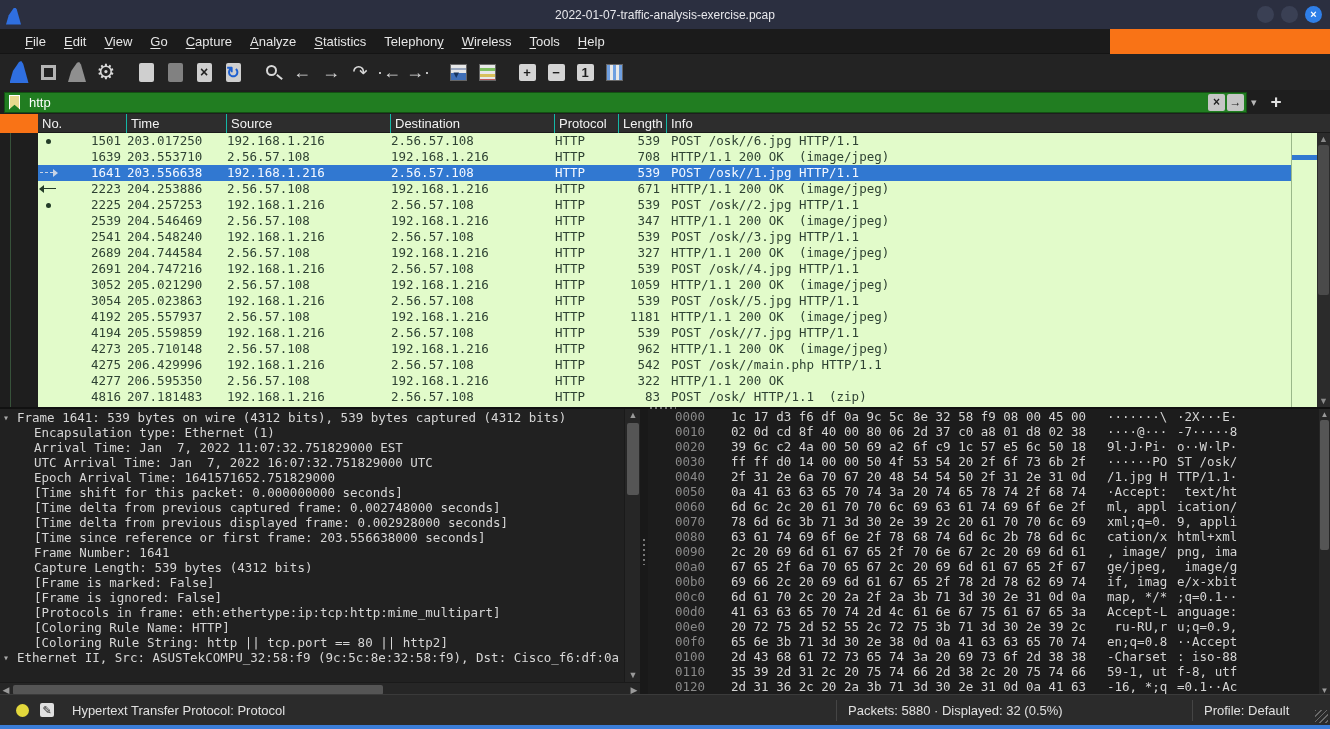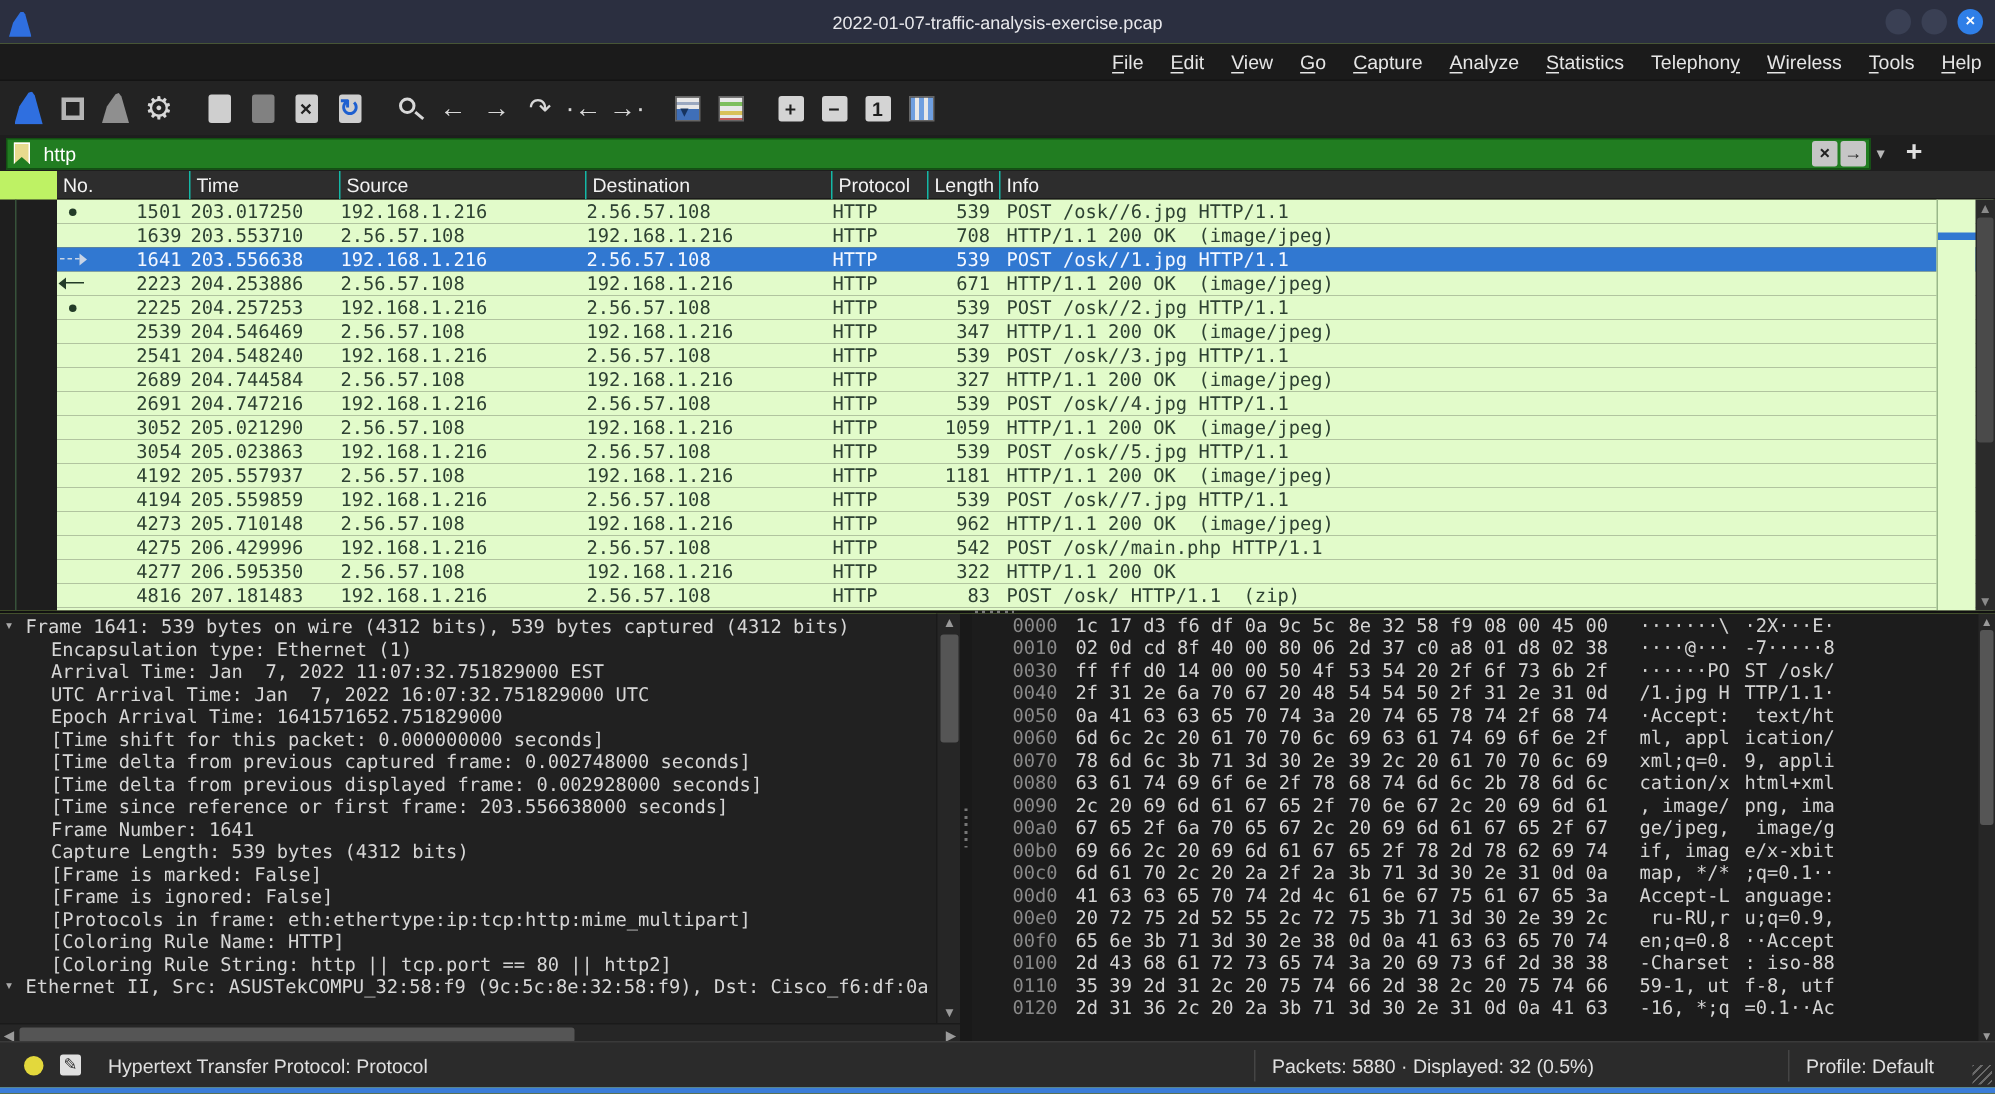--- a/index.html
+++ b/index.html
@@ -1,33 +1,33 @@
 <!DOCTYPE html>
 <html><head>
 <meta charset="utf-8">
 <style>
   * { margin:0; padding:0; box-sizing:border-box; }
   html,body { background:#444; }
-  .window{ position:relative; width:1330px; height:729px; background:#bef264; overflow:hidden;
+  .window{ position:relative; width:1330px; height:729px; background:#f97316; overflow:hidden;
     font-family:"Liberation Sans", sans-serif; outline:1px solid #10121a; }
 
   
   .titlebar{ position:absolute; top:0; left:0; width:1330px; height:29px; background:#2b2f40;
     display:flex; align-items:center; }
   .win-icon{ margin-left:6px; width:20px; height:20px; display:flex; align-items:flex-end; }
   .fin{ display:inline-block; background:#2f6fe0; clip-path:polygon(0% 100%,18% 45%,50% 4%,62% 0%,72% 12%,100% 100%); }
   .fin.small{ width:15px; height:17px; }
   .title{ position:absolute; left:0; right:0; text-align:center; color:#e8e8ec; font-size:12px; }
   .winbtns{ position:absolute; right:8px; top:6px; display:flex; gap:7px; }
   .wbtn{ width:17px; height:17px; border-radius:50%; background:#3a4054; }
   .wbtn.close{ background:#2f7fe8; color:#fff; font-size:11px; line-height:17px; text-align:center; font-weight:bold; }
 
   
-  .menubar{ position:absolute; top:29px; left:0; width:1330px; height:25px; background:#1b1b1b;
-    display:flex; align-items:center; padding-left:4px; border-bottom:1px solid #141414;justify-content:flex-end; }
+  .menubar{ position:absolute; top:29px; left:0; width:1110px; height:25px; background:#1b1b1b;
+    display:flex; align-items:center; padding-left:16px; border-bottom:1px solid #141414; }
   .mitem{ color:#e6e6e6; font-size:13px; padding:3px 9px; }
   .mitem u{ text-decoration:underline; text-underline-offset:2px; }
 
   
   .toolbar{ position:absolute; top:54px; left:0; width:1330px; height:36px; background:#232323;
     display:flex; align-items:center; padding-left:6px; }
   .tbtn{ width:26px; height:26px; margin-right:3px; display:flex; align-items:center; justify-content:center;
     color:#d8d8d8; font-size:17px; }
   .gap{ margin-right:14px; }
   .ic-fin-blue{ width:19px; height:22px; background:#2f6fe0; clip-path:polygon(0% 100%,18% 45%,50% 4%,62% 0%,72% 12%,100% 100%); }
@@ -118,21 +118,21 @@
   .vsplit .dots{ position:absolute; left:3px; top:130px; width:2px; height:26px;
     background:repeating-linear-gradient(#777 0 2px, transparent 2px 5px); }
   .topdots{ position:absolute; left:650px; top:-2px; width:26px; height:2px;
     background:repeating-linear-gradient(90deg,#777 0 2px, transparent 2px 5px); }
 
   .hexpane{ position:absolute; left:648px; top:0; width:682px; height:287px; background:#1c1c1c; overflow:hidden; }
   .hrow{ height:15px; line-height:15px; display:flex; white-space:pre; font-size:12.5px;
     font-family:"DejaVu Sans Mono", monospace; }
   .hrow .off{ width:42px; margin-left:27px; color:#8a8a8a; }
   .hrow .hx{ color:#d4d4d4; }
-  .hrow .h1{ width:172px; }
+  .hrow .h1{ margin-left:14px; width:172px; }
   .hrow .h2{ margin-left:10px; width:172px; }
   .hrow .a1{ margin-left:22px; width:62px; color:#d4d4d4; }
   .hrow .a2{ margin-left:8px; color:#d4d4d4; }
   .hvscroll{ position:absolute; right:0; top:0; width:11px; height:287px; background:#262626; }
   .hvscroll .up,.hvscroll .dn{ position:absolute; left:0; width:11px; color:#9a9a9a; font-size:8px; text-align:center; }
   .hvscroll .up{top:1px;} .hvscroll .dn{bottom:1px;}
   .hvscroll .thumb{ position:absolute; left:1px; top:11px; width:9px; height:130px; background:#555; border-radius:2px; }
 
   
   .statusbar{ position:absolute; top:694px; left:0; width:1330px; height:31px; background:#2b2b2b;
@@ -499,20 +499,21 @@
       </div>
     </div>
     <div class="vsplit">
         <div class="dots"></div>
       </div>
     <div class="topdots"></div>
     <div class="hexpane">
       <div id="hexrows">
           <div class="hrow"><span class="off">0000</span><span class="hx h1">1c 17 d3 f6 df 0a 9c 5c</span><span class="hx h2">8e 32 58 f9 08 00 45 00</span><span class="a1">·······\</span><span class="a2">·2X···E·</span></div>
           <div class="hrow"><span class="off">0010</span><span class="hx h1">02 0d cd 8f 40 00 80 06</span><span class="hx h2">2d 37 c0 a8 01 d8 02 38</span><span class="a1">····@···</span><span class="a2">-7·····8</span></div>
+          <div class="hrow"><span class="off">0020</span><span class="hx h1">39 6c c2 4a 00 50 69 a2</span><span class="hx h2">6f c9 1c 57 e5 6c 50 18</span><span class="a1">9l·J·Pi·</span><span class="a2">o··W·lP·</span></div>
           <div class="hrow"><span class="off">0030</span><span class="hx h1">ff ff d0 14 00 00 50 4f</span><span class="hx h2">53 54 20 2f 6f 73 6b 2f</span><span class="a1">······PO</span><span class="a2">ST /osk/</span></div>
           <div class="hrow"><span class="off">0040</span><span class="hx h1">2f 31 2e 6a 70 67 20 48</span><span class="hx h2">54 54 50 2f 31 2e 31 0d</span><span class="a1">/1.jpg H</span><span class="a2">TTP/1.1·</span></div>
           <div class="hrow"><span class="off">0050</span><span class="hx h1">0a 41 63 63 65 70 74 3a</span><span class="hx h2">20 74 65 78 74 2f 68 74</span><span class="a1">·Accept:</span><span class="a2"> text/ht</span></div>
           <div class="hrow"><span class="off">0060</span><span class="hx h1">6d 6c 2c 20 61 70 70 6c</span><span class="hx h2">69 63 61 74 69 6f 6e 2f</span><span class="a1">ml, appl</span><span class="a2">ication/</span></div>
           <div class="hrow"><span class="off">0070</span><span class="hx h1">78 6d 6c 3b 71 3d 30 2e</span><span class="hx h2">39 2c 20 61 70 70 6c 69</span><span class="a1">xml;q=0.</span><span class="a2">9, appli</span></div>
           <div class="hrow"><span class="off">0080</span><span class="hx h1">63 61 74 69 6f 6e 2f 78</span><span class="hx h2">68 74 6d 6c 2b 78 6d 6c</span><span class="a1">cation/x</span><span class="a2">html+xml</span></div>
           <div class="hrow"><span class="off">0090</span><span class="hx h1">2c 20 69 6d 61 67 65 2f</span><span class="hx h2">70 6e 67 2c 20 69 6d 61</span><span class="a1">, image/</span><span class="a2">png, ima</span></div>
           <div class="hrow"><span class="off">00a0</span><span class="hx h1">67 65 2f 6a 70 65 67 2c</span><span class="hx h2">20 69 6d 61 67 65 2f 67</span><span class="a1">ge/jpeg,</span><span class="a2"> image/g</span></div>
           <div class="hrow"><span class="off">00b0</span><span class="hx h1">69 66 2c 20 69 6d 61 67</span><span class="hx h2">65 2f 78 2d 78 62 69 74</span><span class="a1">if, imag</span><span class="a2">e/x-xbit</span></div>
           <div class="hrow"><span class="off">00c0</span><span class="hx h1">6d 61 70 2c 20 2a 2f 2a</span><span class="hx h2">3b 71 3d 30 2e 31 0d 0a</span><span class="a1">map, */*</span><span class="a2">;q=0.1··</span></div>

